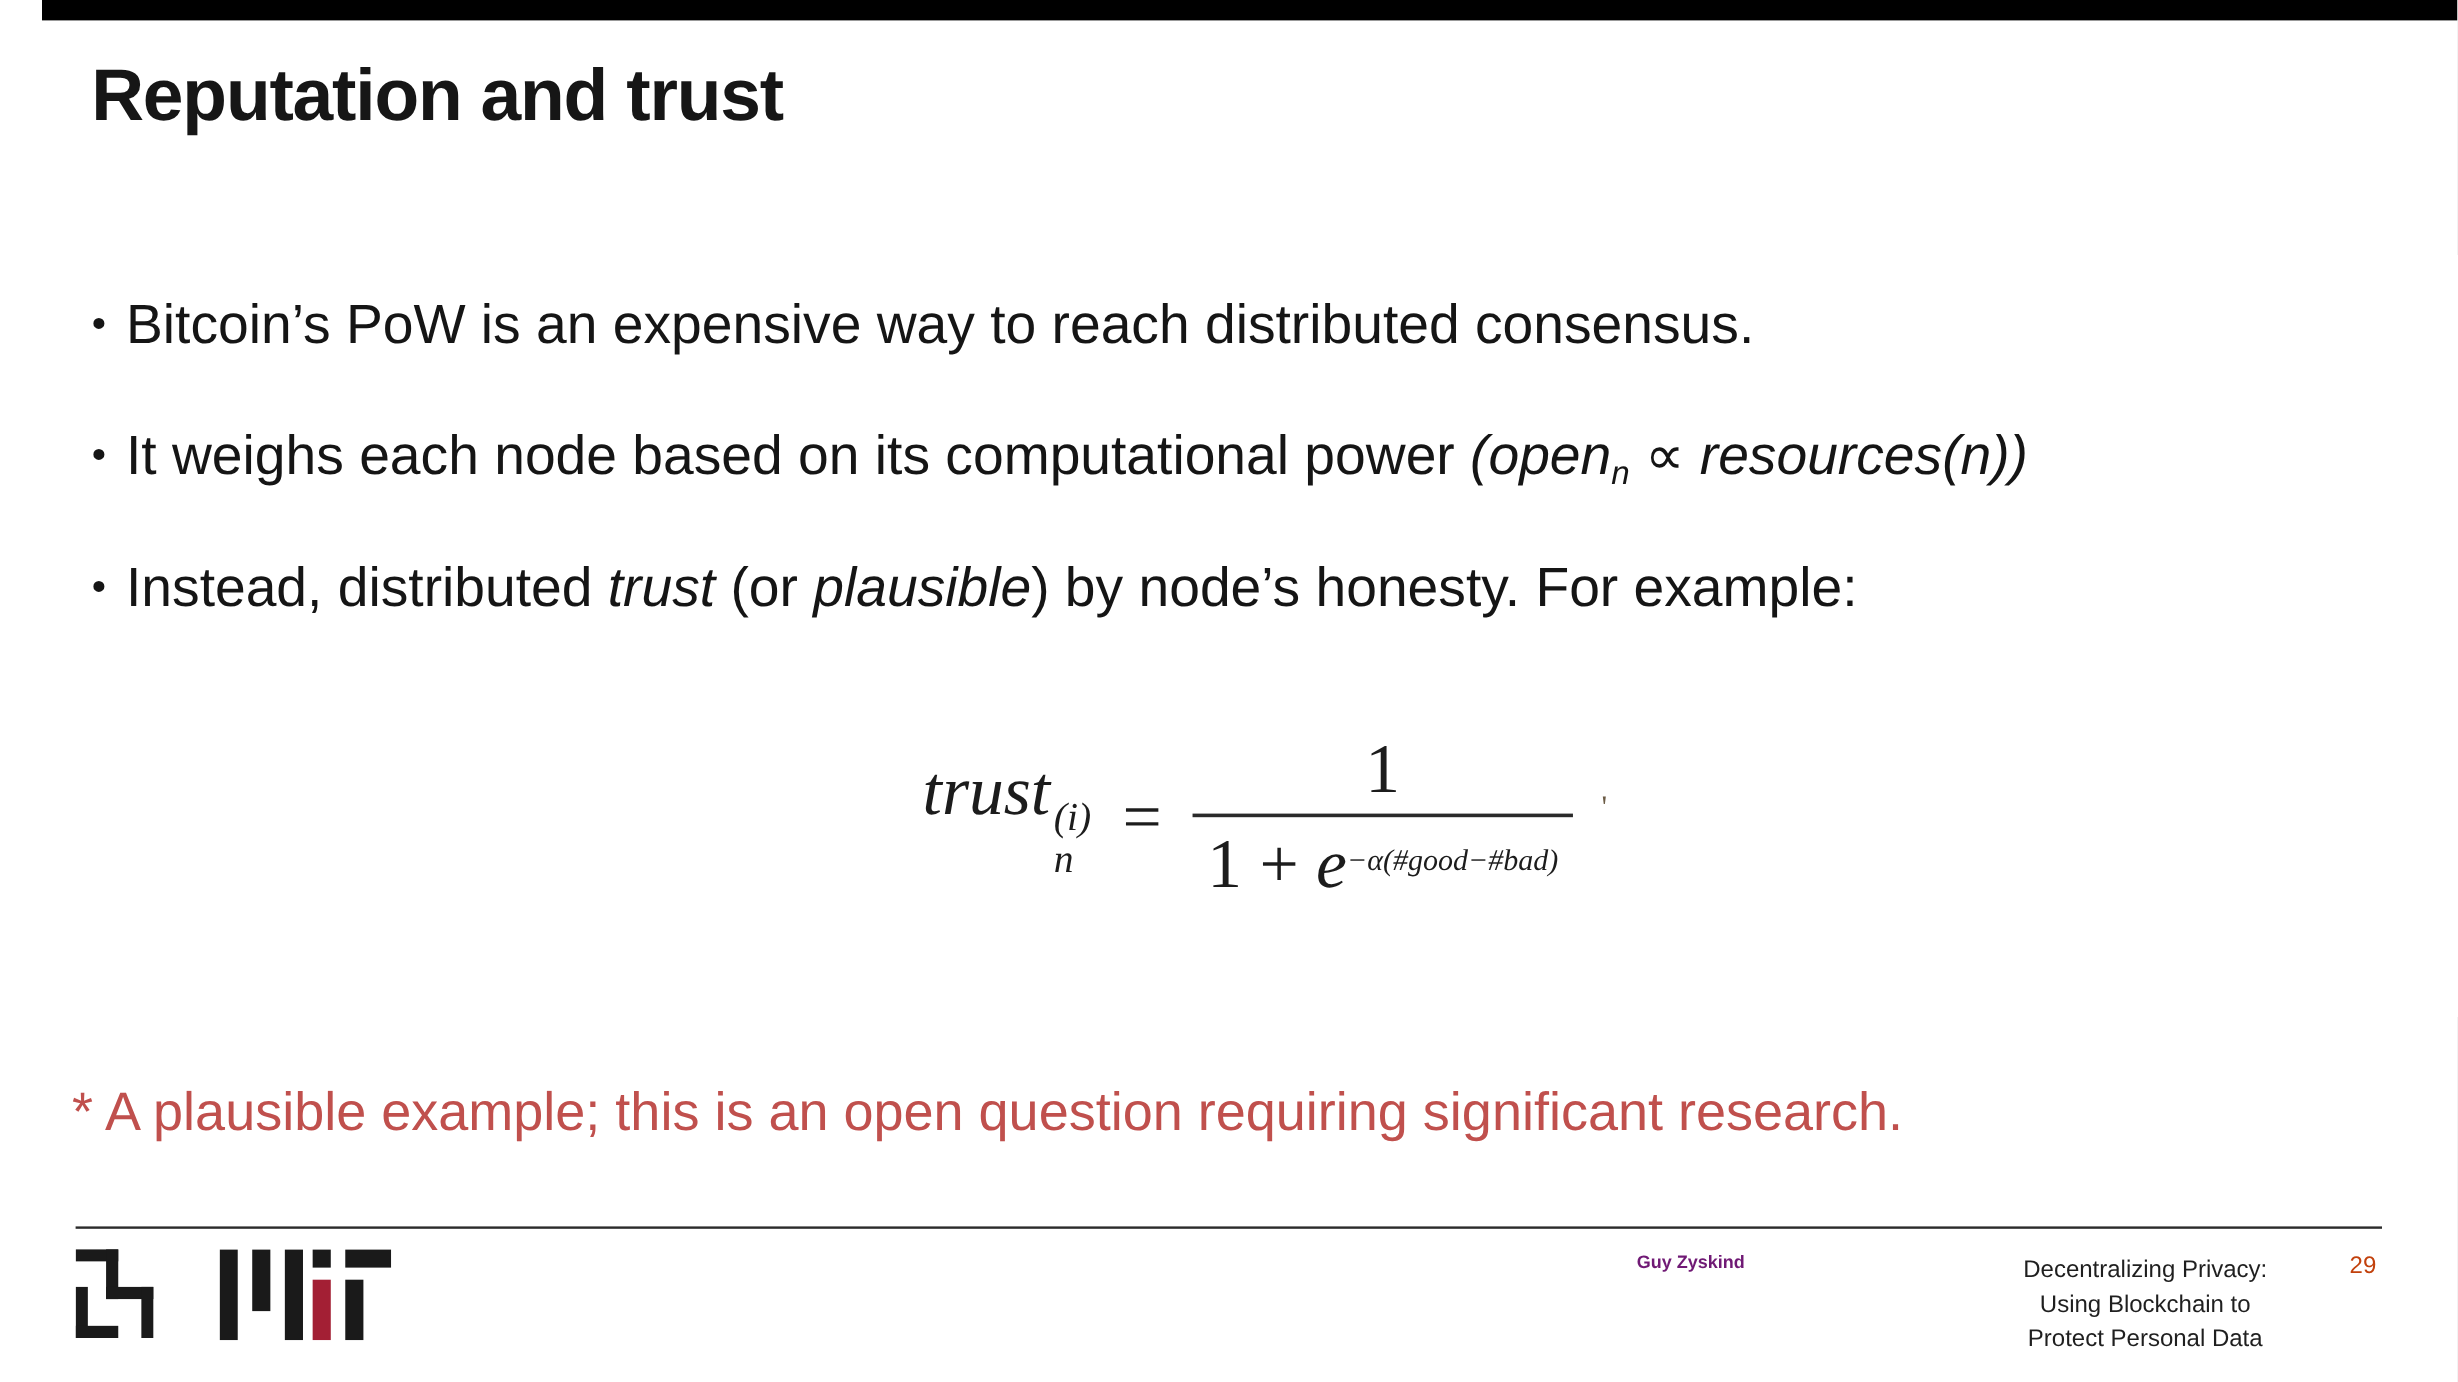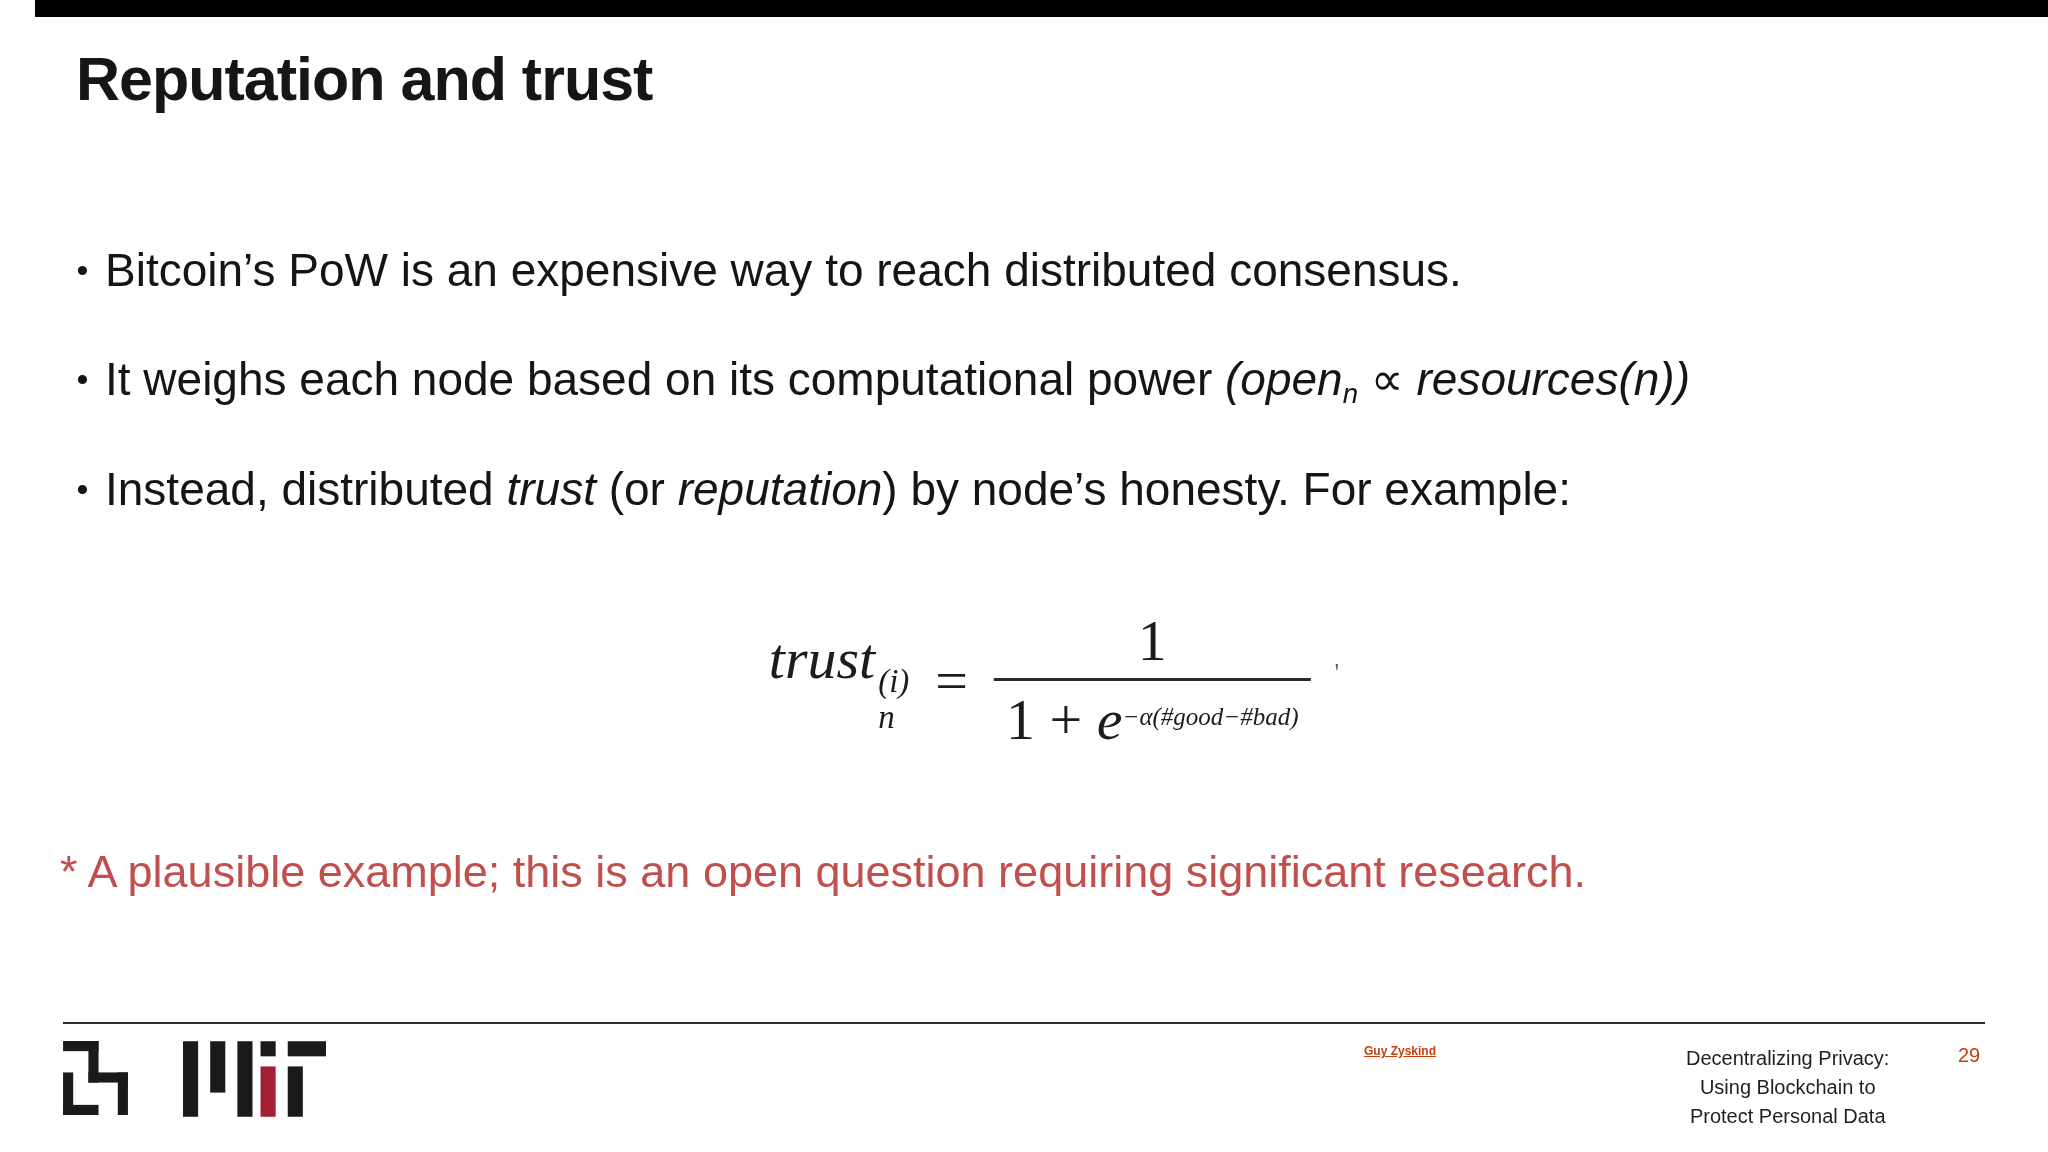--- a/index.html
+++ b/index.html
@@ -35,28 +35,28 @@
   .f-eq{font-size:58px;padding:0 4px;}
   .f-frac{display:inline-flex;flex-direction:column;align-items:center;}
   .f-num{padding:0 0 8px 0;line-height:1;}
   .f-den{
     border-top:3px solid #2a2a2a;padding:10px 12px 0 12px;line-height:1;white-space:nowrap;
   }
   .f-exp{font-size:25px;vertical-align:0.55em;line-height:0;font-style:italic;margin-top:48px;}
   .f-artifact{font-size:26px;color:#6b5b45;align-self:center;margin-left:2px;transform:translateY(-8px);}
 
   .note{
-    position:absolute;left:60px;top:845px;font-size:45px;line-height:1.2;color:#c0504d;
+    position:absolute;left:60px;top:900px;font-size:45px;line-height:1.2;color:#c0504d;
   }
 
   
   .footline{position:absolute;top:1022px;left:63px;width:1922px;border-top:2px solid #2b2b2b;}
   .ml-logo{position:absolute;left:63px;top:1041px;}
   .mit-logo{position:absolute;left:183px;top:1041px;}
-  .presenter{position:absolute;left:1364px;top:1044px;font-size:12px;font-weight:700;color:#c2410c;text-decoration:underline;}
+  .presenter{position:absolute;left:1364px;top:1044px;font-size:15px;font-weight:700;color:#701a75;}
   .decktitle{position:absolute;left:1686px;top:1044px;font-size:20px;line-height:29px;color:#1f1f1f;}
   .decktitle span{display:block;}
   .pagenum{position:absolute;left:1958px;top:1044px;font-size:20px;font-weight:400;color:#c2410c;}
 </style>
 </head>
 <body>
 
 <div class="slide">
 
   <div class="topbar"></div>
@@ -68,21 +68,21 @@
     <span class="txt">Bitcoin’s PoW is an expensive way to reach distributed consensus.</span>
   </div>
 
   <div class="bullet b2">
     <span class="dot">•</span>
     <span class="txt"><span>It weighs each node based on its computational power </span><span class="it">(open</span><span class="sub">n</span><span> ∝ </span><span class="it">resources(n))</span></span>
   </div>
 
   <div class="bullet b3">
     <span class="dot">•</span>
-    <span class="txt"><span>Instead, distributed </span><span class="it">trust</span><span> (or </span><span class="it">reputation</span><span>) by node’s honesty. For example:</span></span>
+    <span class="txt"><span>Instead, distributed </span><span class="it">trust</span><span> (or </span><span class="it">plausible</span><span>) by node’s honesty. For example:</span></span>
   </div>
 
   <div class="formula">
     <span class="f-lhs"><span class="f-it">trust</span><span class="f-stack">
           <span>(i)</span>
           <span>n</span>
         </span></span>
     <span class="f-eq">=</span>
     <span class="f-frac">
       <span class="f-num">1</span>

